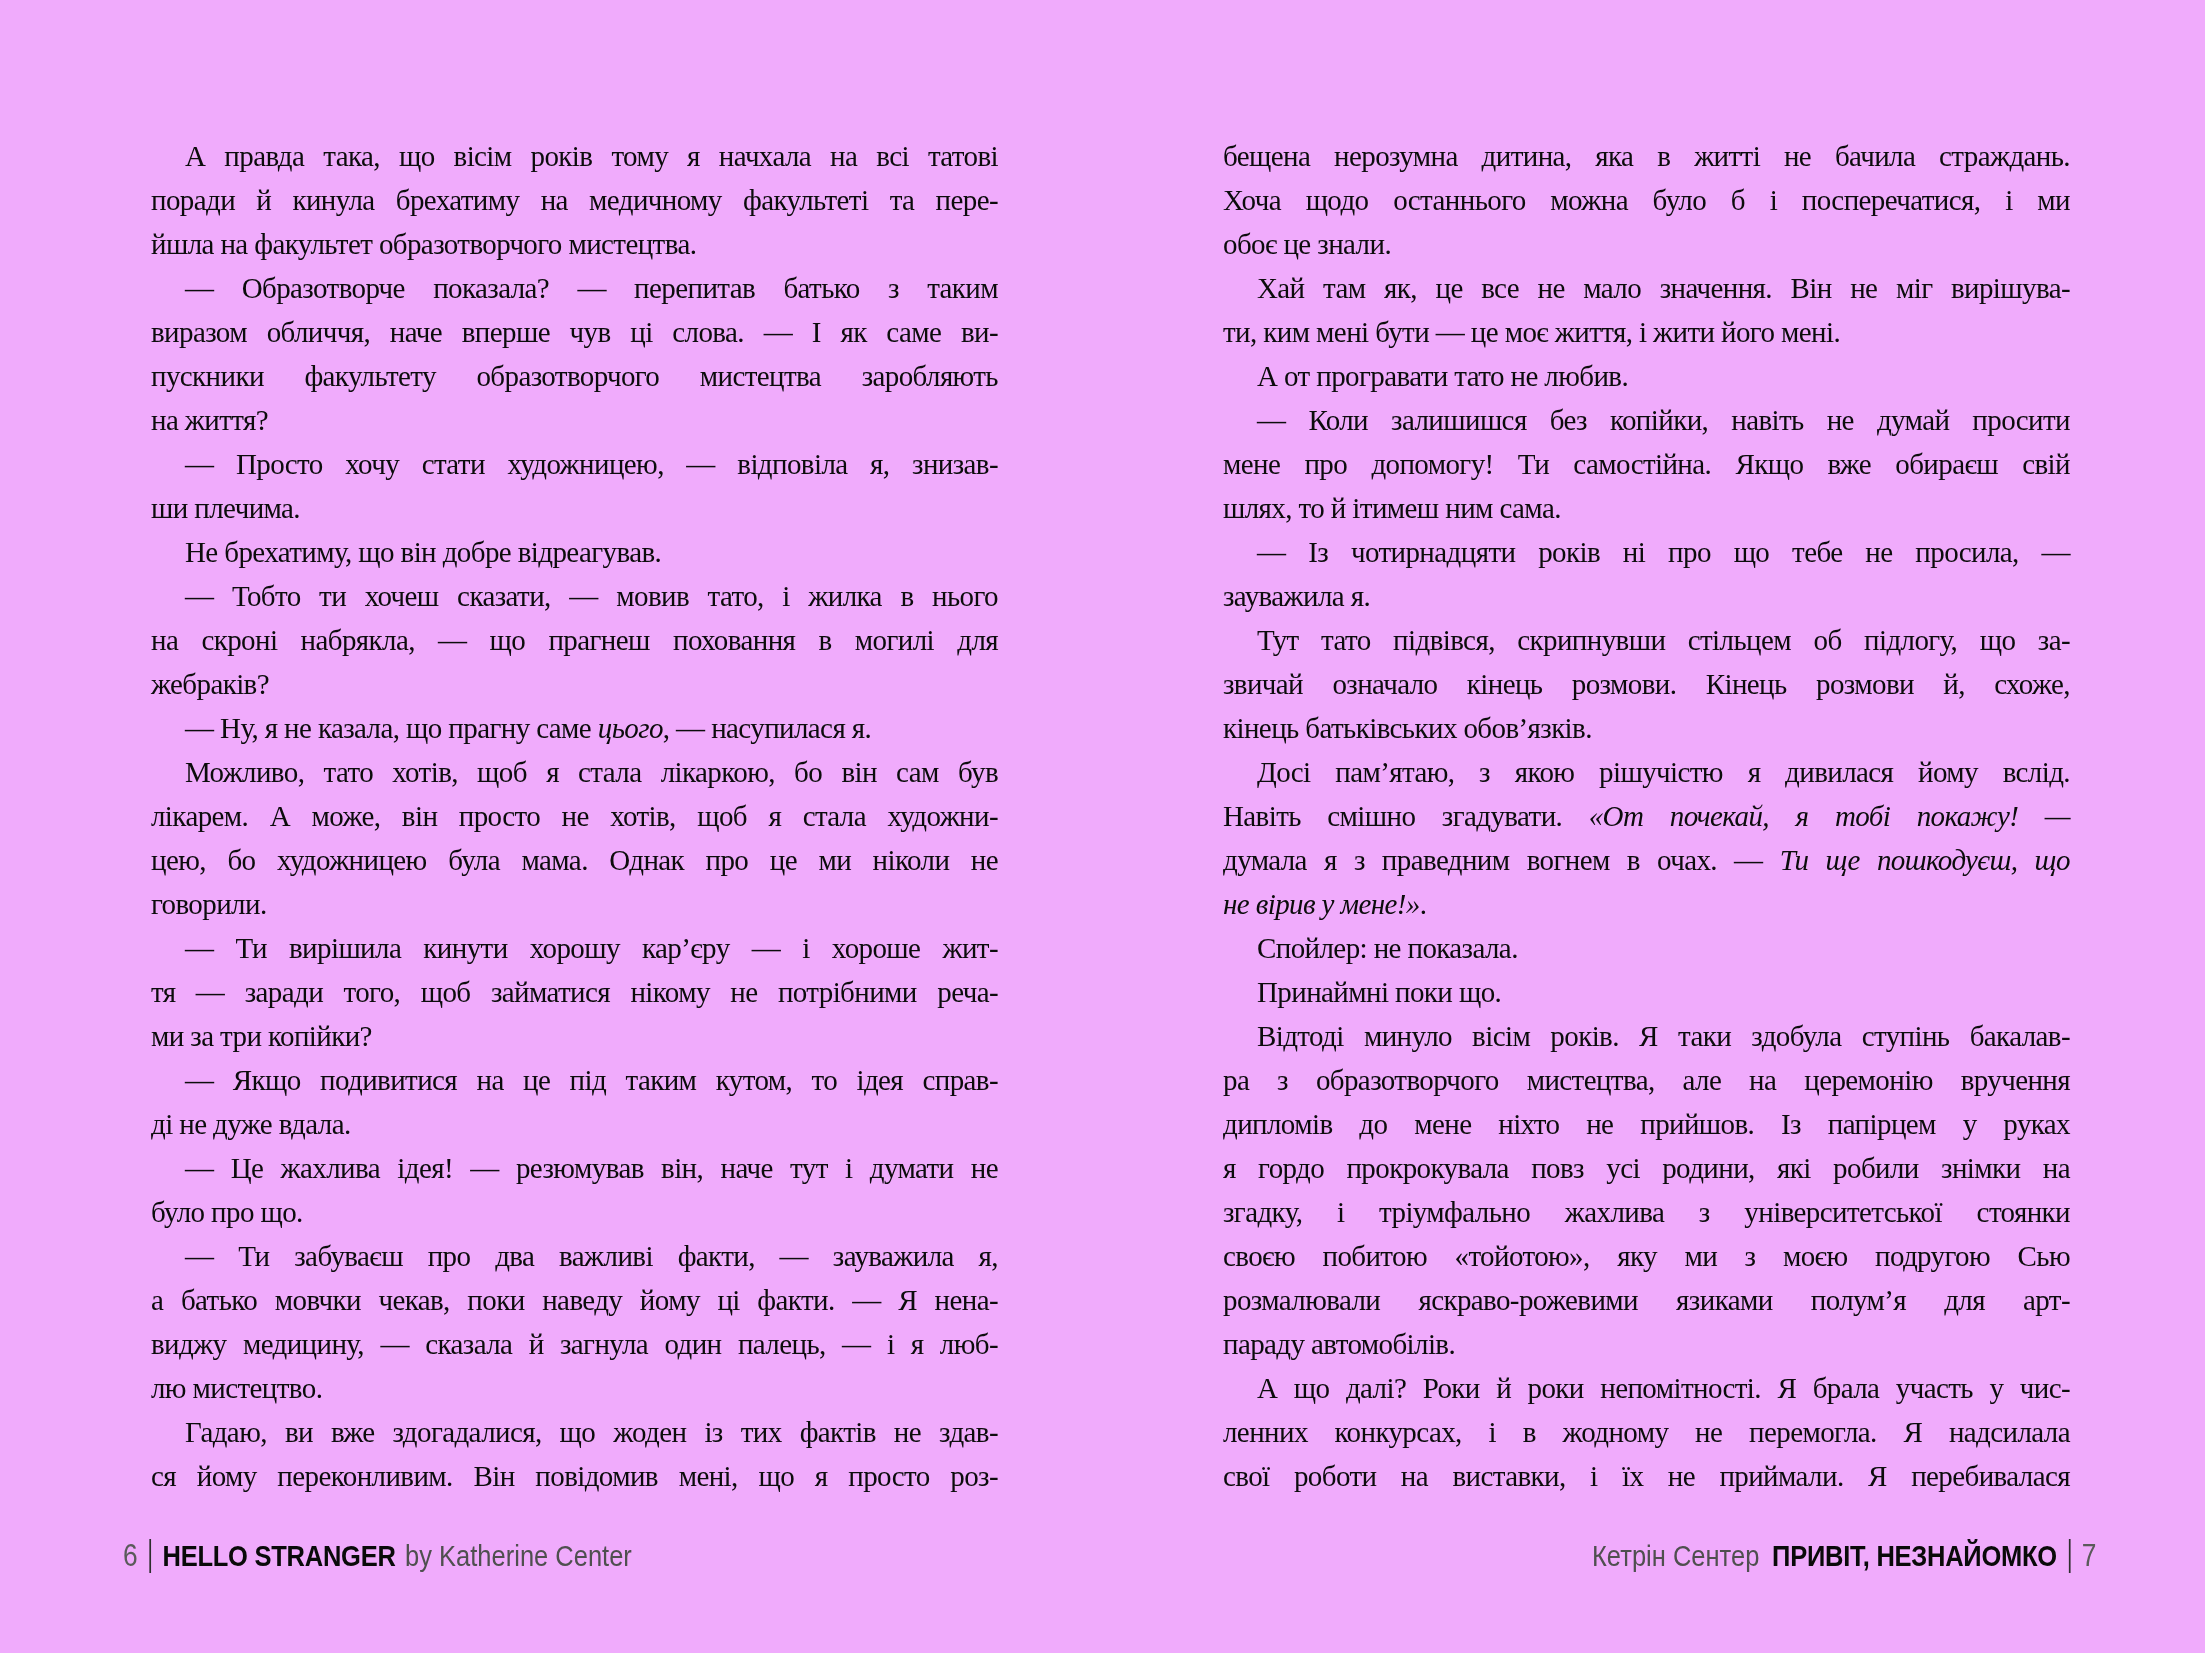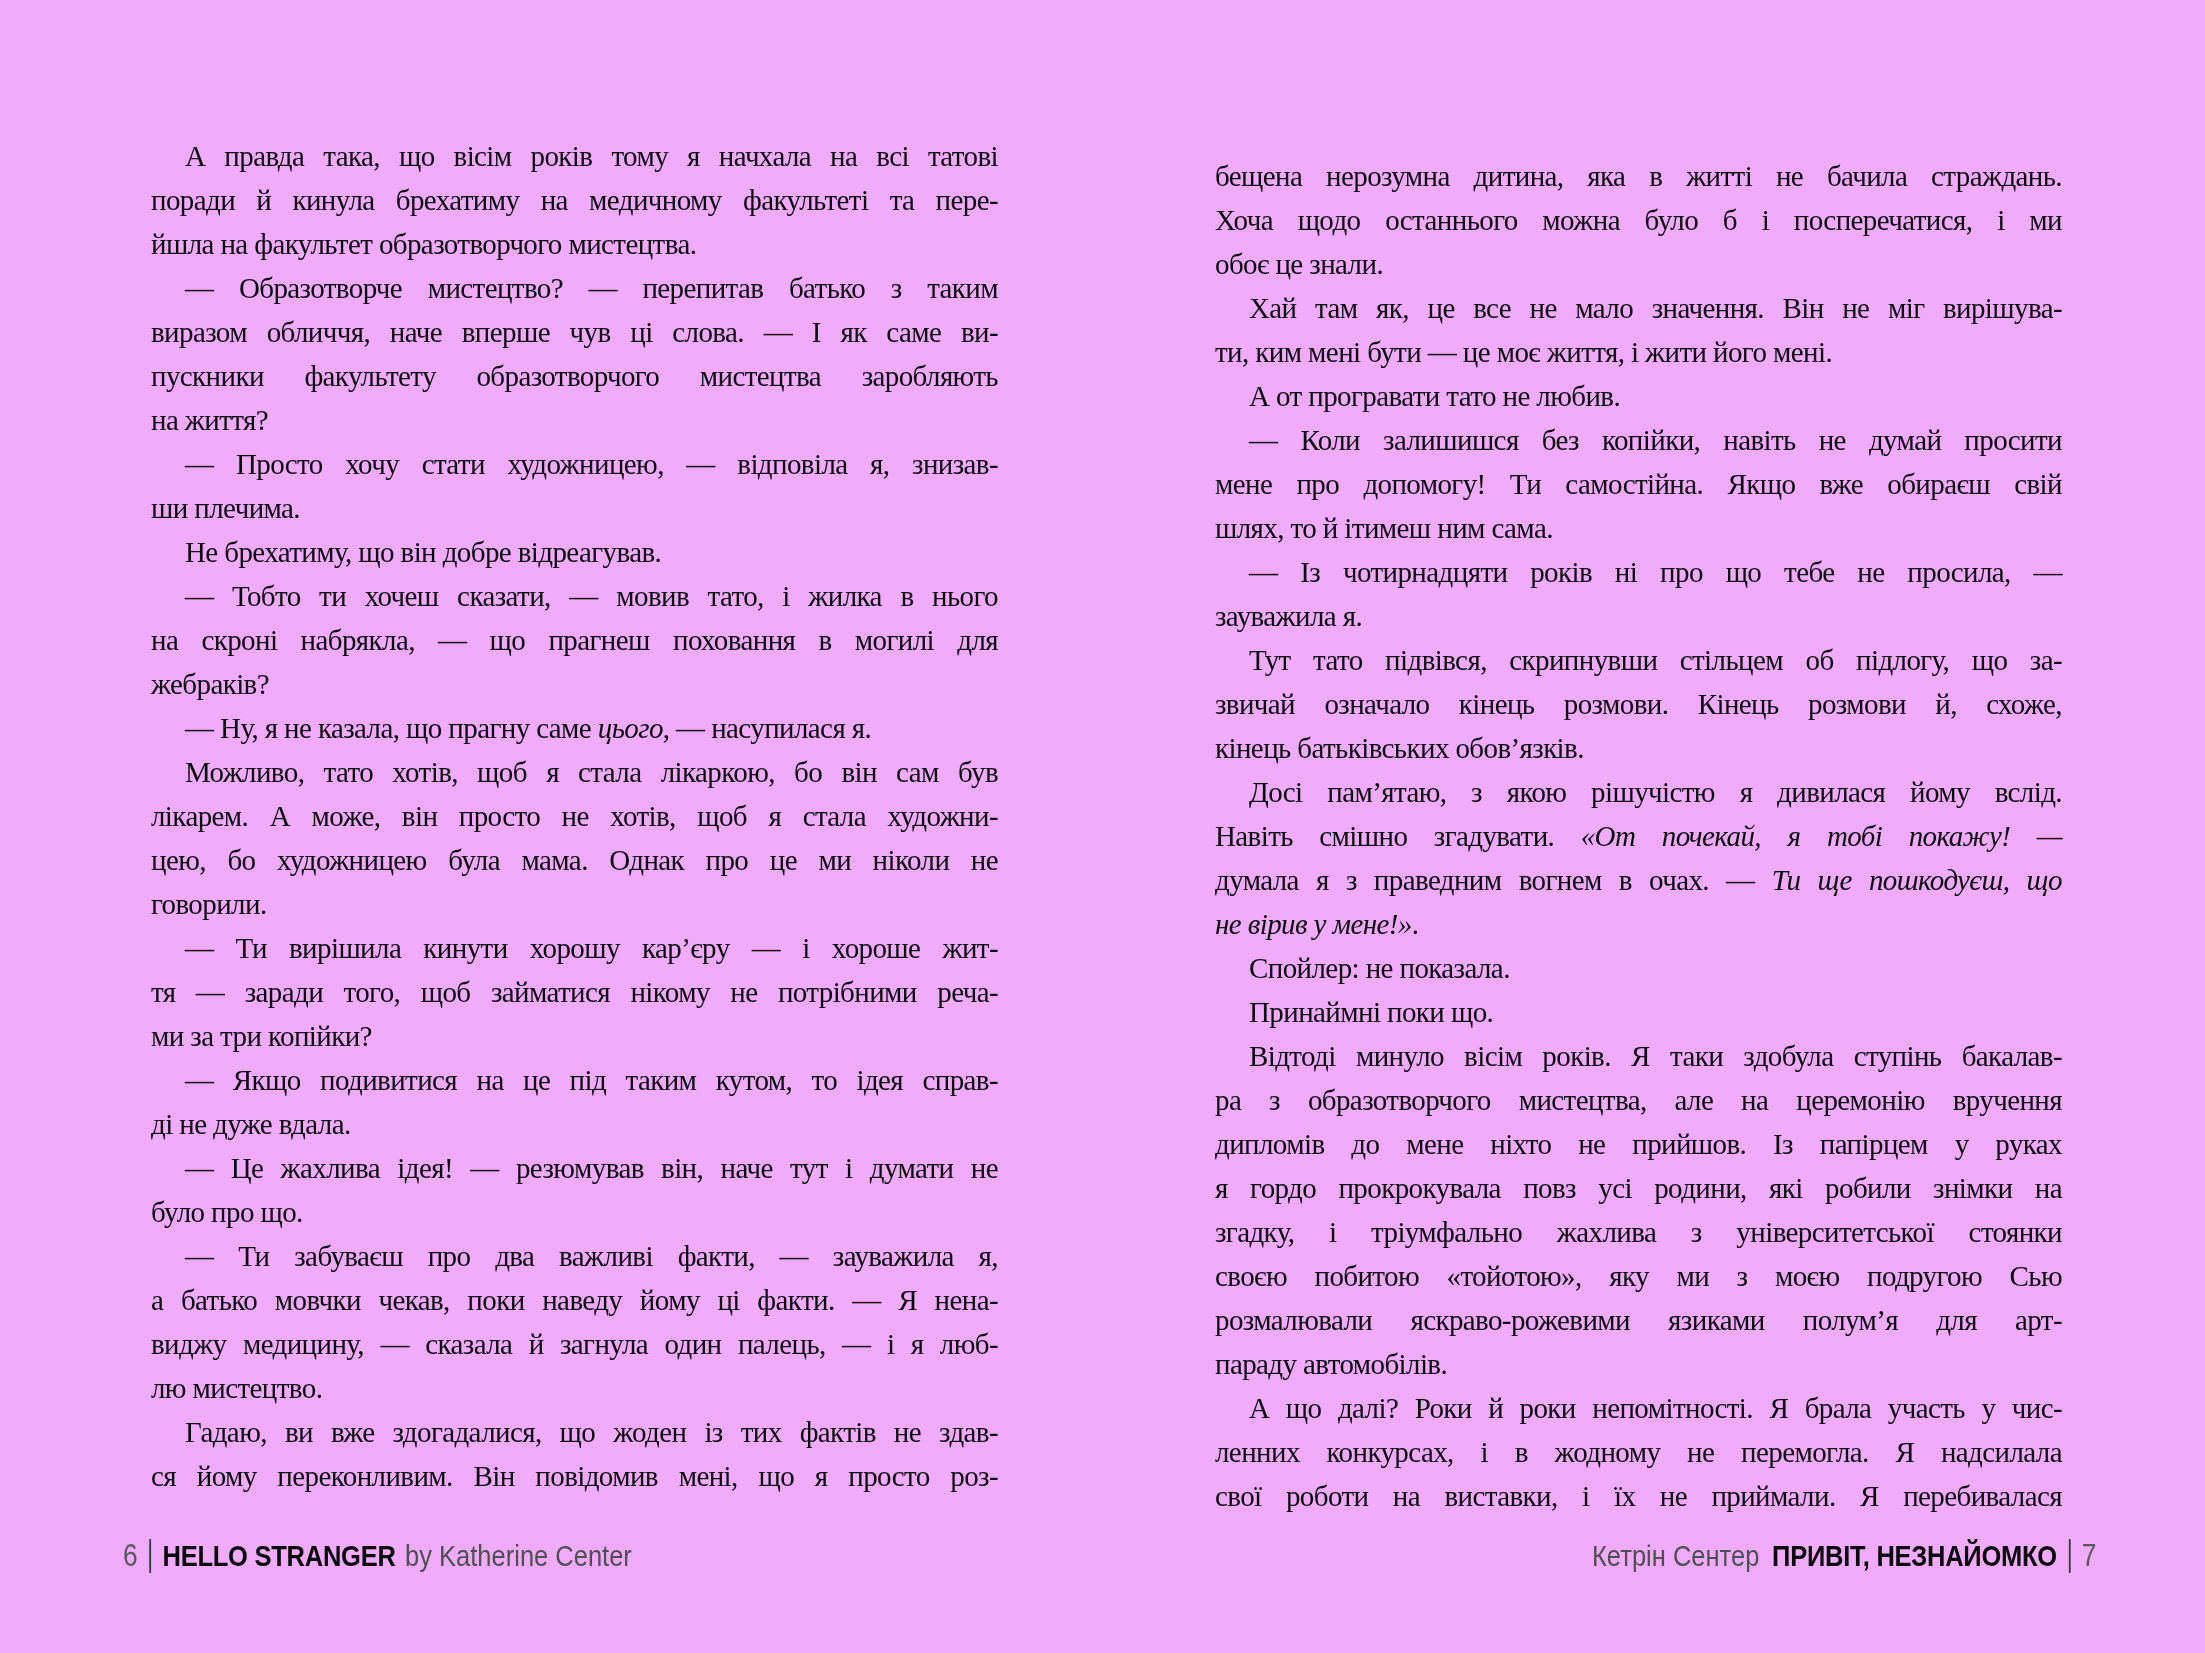--- a/index.html
+++ b/index.html
@@ -28,21 +28,21 @@
   }
   .page-left  { left: 0; }
   .page-right { left: 1103px; }
 
   .textblock {
     position: absolute;
     top: 134px;
     width: 847px;
   }
   .page-left  .textblock { left: 151px; }
-  .page-right .textblock { left: 112px; margin-top: 20px; }
+  .page-right .textblock { left: 120px; }
 
   .line {
     height: 44px;
     line-height: 44px;
     font-size: 29px;
     letter-spacing: -0.6px;
     text-align: justify;
     text-align-last: justify;
     white-space: normal;
     color: #0c0c0c;
@@ -103,21 +103,21 @@
 </head>
 <body>
 
 <div class="spread">
 
   <div class="page page-left">
     <div class="textblock">
         <div class="line indent"><span>А правда така, що вісім років тому я начхала на всі татові</span></div>
         <div class="line"><span>поради й кинула брехатиму на медичному факультеті та пере-</span></div>
         <div class="line end"><span>йшла на факультет образотворчого мистецтва.</span></div>
-        <div class="line indent"><span>— Образотворче мистецтво? — перепитав батько з таким</span></div>
+        <div class="line indent"><span>— Образотворче показала? — перепитав батько з таким</span></div>
         <div class="line"><span>виразом обличчя, наче вперше чув ці слова. — І як саме ви-</span></div>
         <div class="line"><span>пускники факультету образотворчого мистецтва заробляють</span></div>
         <div class="line end"><span>на життя?</span></div>
         <div class="line indent"><span>— Просто хочу стати художницею, — відповіла я, знизав-</span></div>
         <div class="line end"><span>ши плечима.</span></div>
         <div class="line indent end"><span>Не брехатиму, що він добре відреагував.</span></div>
         <div class="line indent"><span>— Тобто ти хочеш сказати, — мовив тато, і жилка в нього</span></div>
         <div class="line"><span>на скроні набрякла, — що прагнеш поховання в могилі для</span></div>
         <div class="line end"><span>жебраків?</span></div>
         <div class="line indent end"><span>— Ну, я не казала, що прагну саме </span><span class="it">цього</span><span>, — насупилася я.</span></div>

